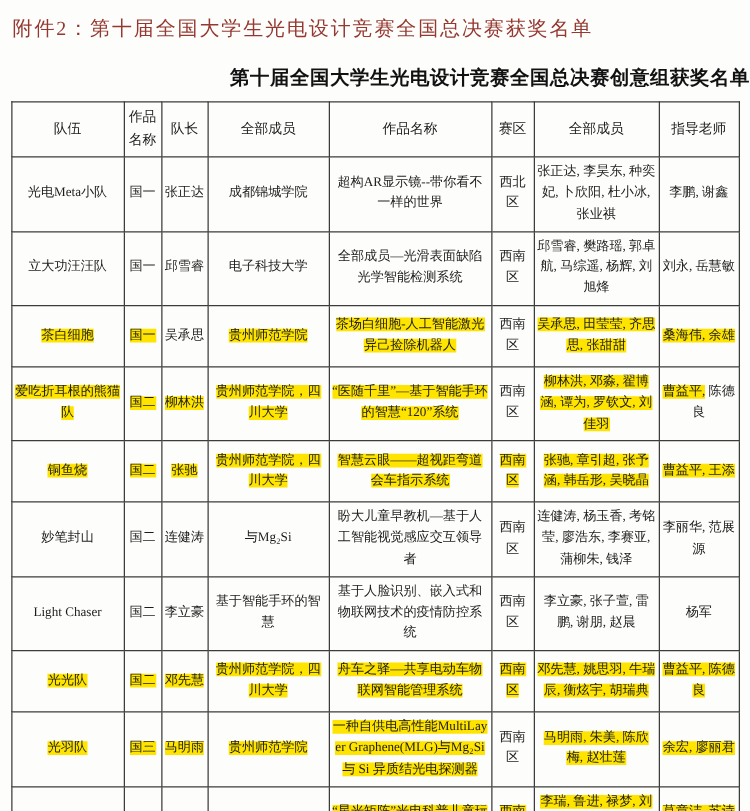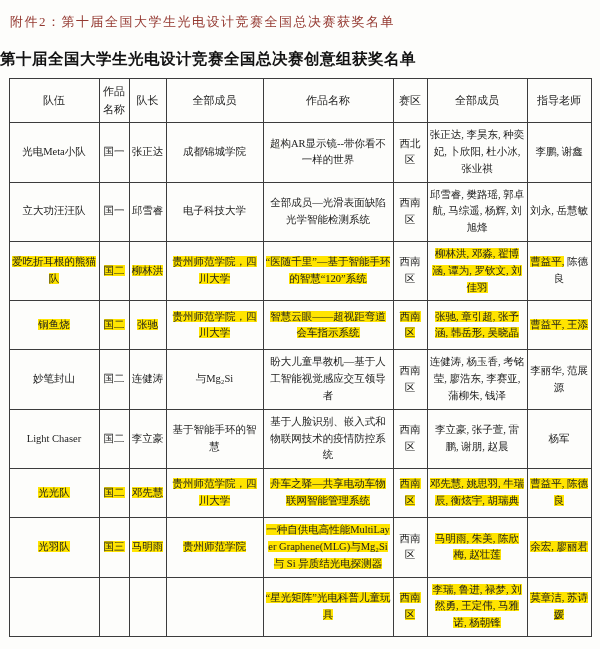--- a/index.html
+++ b/index.html
@@ -4,28 +4,28 @@
 <style>
   html,body{margin:0;padding:0;}
   body{
     width:600px;height:649px;overflow:hidden;
     background:#fdfdfb;
     font-family:"Liberation Serif","DejaVu Serif",serif;
     color:#1c1c1c;
   }
   .attachment-title{
     margin:13px 0 3px 10px;
-    font-size:13px;
+    font-size:16px;
     letter-spacing:1.5px;
     color:var(--heading-red,#943830);
     white-space:nowrap;
   }
   .table-title{
     margin:18px 0 8px 0;
-    text-align:left;
+    text-align:right;
     font-size:15.5px;
     font-weight:bold;
     letter-spacing:0.5px;
     font-family:"Liberation Sans","DejaVu Sans",sans-serif;
     color:#111;
   }
   table{
     border-collapse:collapse;
     table-layout:fixed;
     width:582px;
@@ -92,20 +92,30 @@
         <td><span>立大功汪汪队</span></td>
         <td><span>国一</span></td>
         <td><span>邱雪睿</span></td>
         <td><span>电子科技大学</span></td>
         <td><span>全部成员—光滑表面缺陷光学智能检测系统</span></td>
         <td><span>西南区</span></td>
         <td><span>邱雪睿, 樊路瑶, 郭卓航, 马综遥, 杨辉, 刘旭烽</span></td>
         <td><span>刘永, 岳慧敏</span></td>
       </tr>
       <tr>
+        <td><span class="hl">茶白细胞</span></td>
+        <td><span class="hl">国一</span></td>
+        <td><span>吴承思</span></td>
+        <td><span class="hl">贵州师范学院</span></td>
+        <td><span class="hl">茶场白细胞-人工智能激光异己捡除机器人</span></td>
+        <td><span>西南区</span></td>
+        <td><span class="hl">吴承思, 田莹莹, 齐思思, 张甜甜</span></td>
+        <td><span class="hl">桑海伟, 余雄</span></td>
+      </tr>
+      <tr>
         <td><span class="hl">爱吃折耳根的熊猫队</span></td>
         <td><span class="hl">国二</span></td>
         <td><span class="hl">柳林洪</span></td>
         <td><span class="hl">贵州师范学院，四川大学</span></td>
         <td><span class="hl">“医随千里”—基于智能手环的智慧“120”系统</span></td>
         <td><span>西南区</span></td>
         <td><span class="hl">柳林洪, 邓淼, 翟博涵, 谭为, 罗钦文, 刘佳羽</span></td>
         <td><span class="hl">曹益平,</span><span> 陈德良</span></td>
       </tr>
       <tr>

